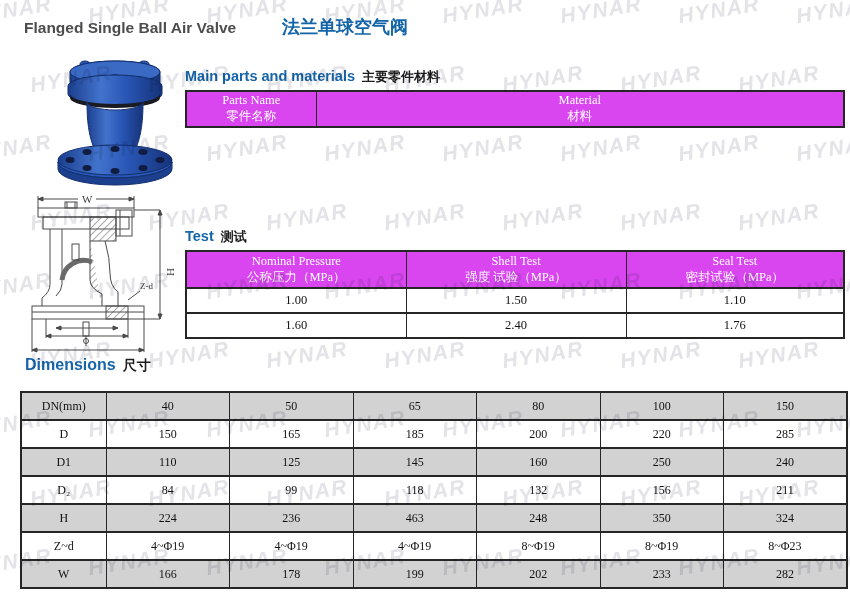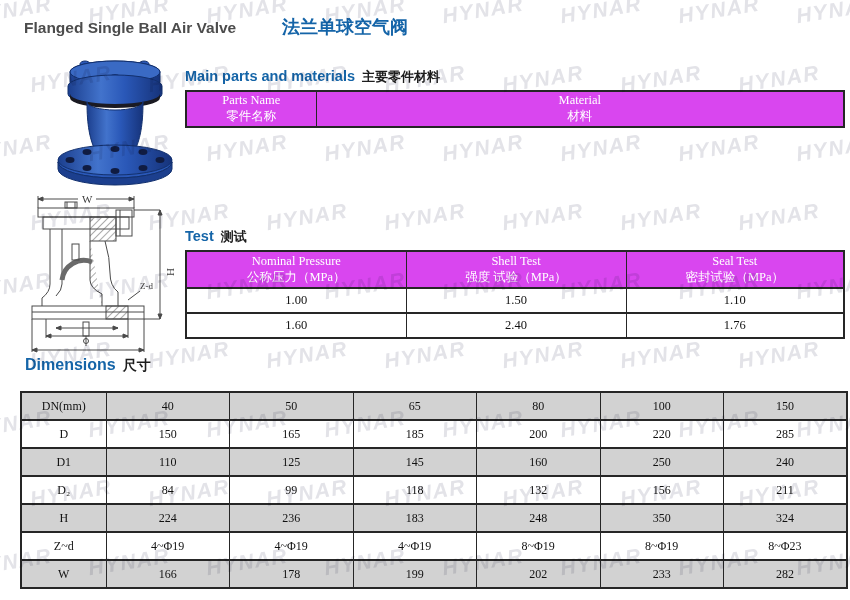--- a/index.html
+++ b/index.html
@@ -343,21 +343,21 @@
       <td>99</td>
       <td>118</td>
       <td>132</td>
       <td>156</td>
       <td>211</td>
     </tr>
     <tr class="gray">
       <td>H</td>
       <td>224</td>
       <td>236</td>
-      <td>183</td>
+      <td>463</td>
       <td>248</td>
       <td>350</td>
       <td>324</td>
     </tr>
     <tr>
       <td>Z~d</td>
       <td>4~Φ19</td>
       <td>4~Φ19</td>
       <td>4~Φ19</td>
       <td>8~Φ19</td>

